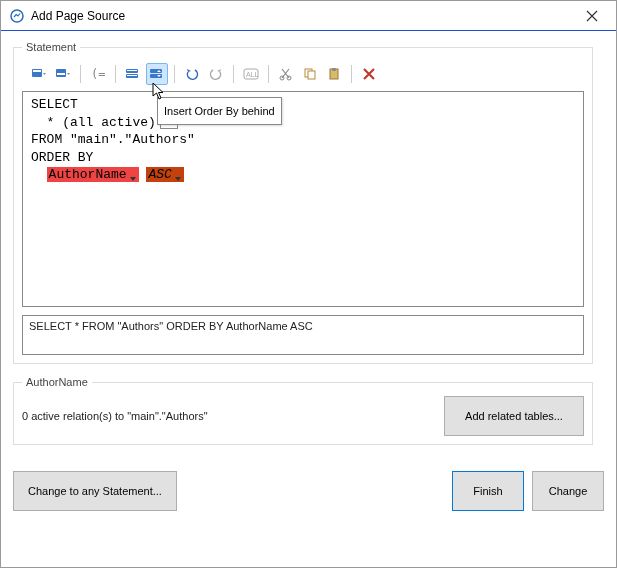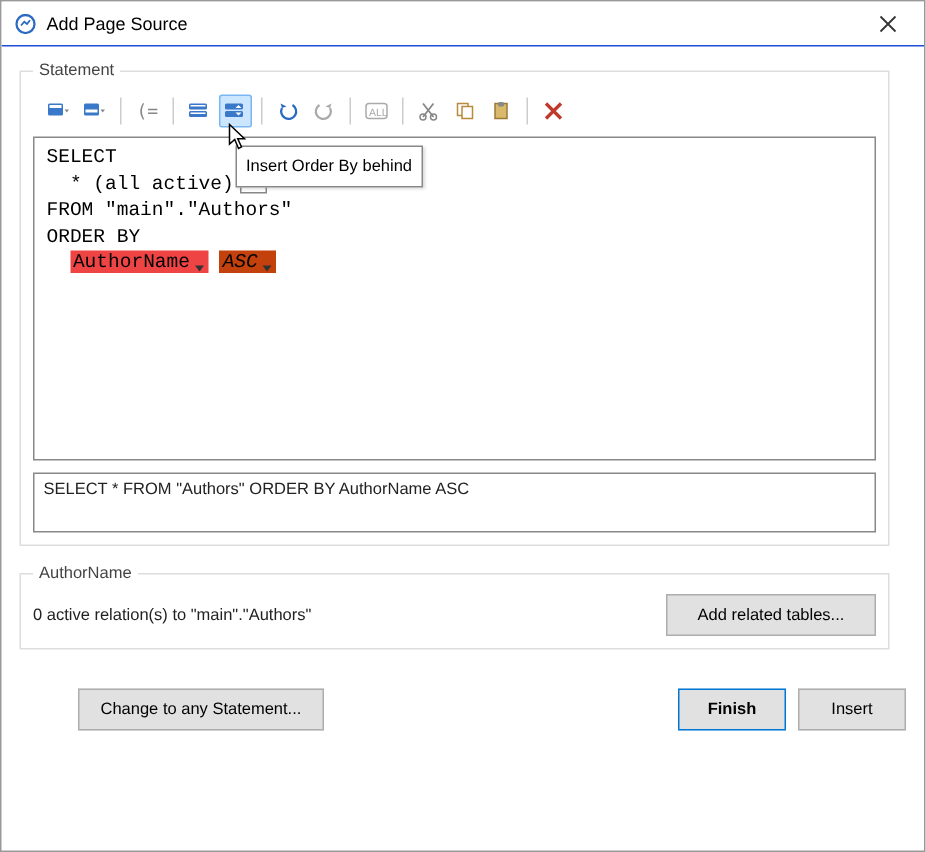--- a/index.html
+++ b/index.html
@@ -132,33 +132,31 @@
   }
   .relations-text { flex: 1; font-size: 11px; color: #222; }
   .btn {
     font-size: 11px;
     padding: 4px 14px;
     border: 1px solid #adadad;
     background: #e1e1e1;
     cursor: default;
     font-family: inherit;
     min-width: 72px;
-    height: 28px;
+    height: 40px;
   }
   .btn-wide { min-width: 140px; }
   .btn-default {
     border: 1.5px solid #0078d7;
-    font-weight: bold;
   }
   .bottom-bar {
     display: flex;
     align-items: center;
     gap: 8px;
     padding: 4px 12px 10px 12px;
-    margin-left: 39px;
   }
   .bottom-bar .spacer { flex: 1; }
 </style>
 </head>
 <body>
 
 <div class="titlebar">
   <span class="title-icon">
     <svg width="14" height="14" viewBox="0 0 14 14">
       <circle cx="7" cy="7" r="6" fill="none" stroke="#2a6ac2" stroke-width="1.5"></circle>
@@ -291,14 +289,14 @@
       <button class="btn btn-wide">Add related tables...</button>
     </div>
   </fieldset>
 
 </div>
 
 <div class="bottom-bar">
   <button class="btn btn-wide">Change to any Statement...</button>
   <span class="spacer"></span>
   <button class="btn btn-default">Finish</button>
-  <button class="btn">Insert</button>
+  <button class="btn">Change</button>
 </div>
 
 </body></html>

